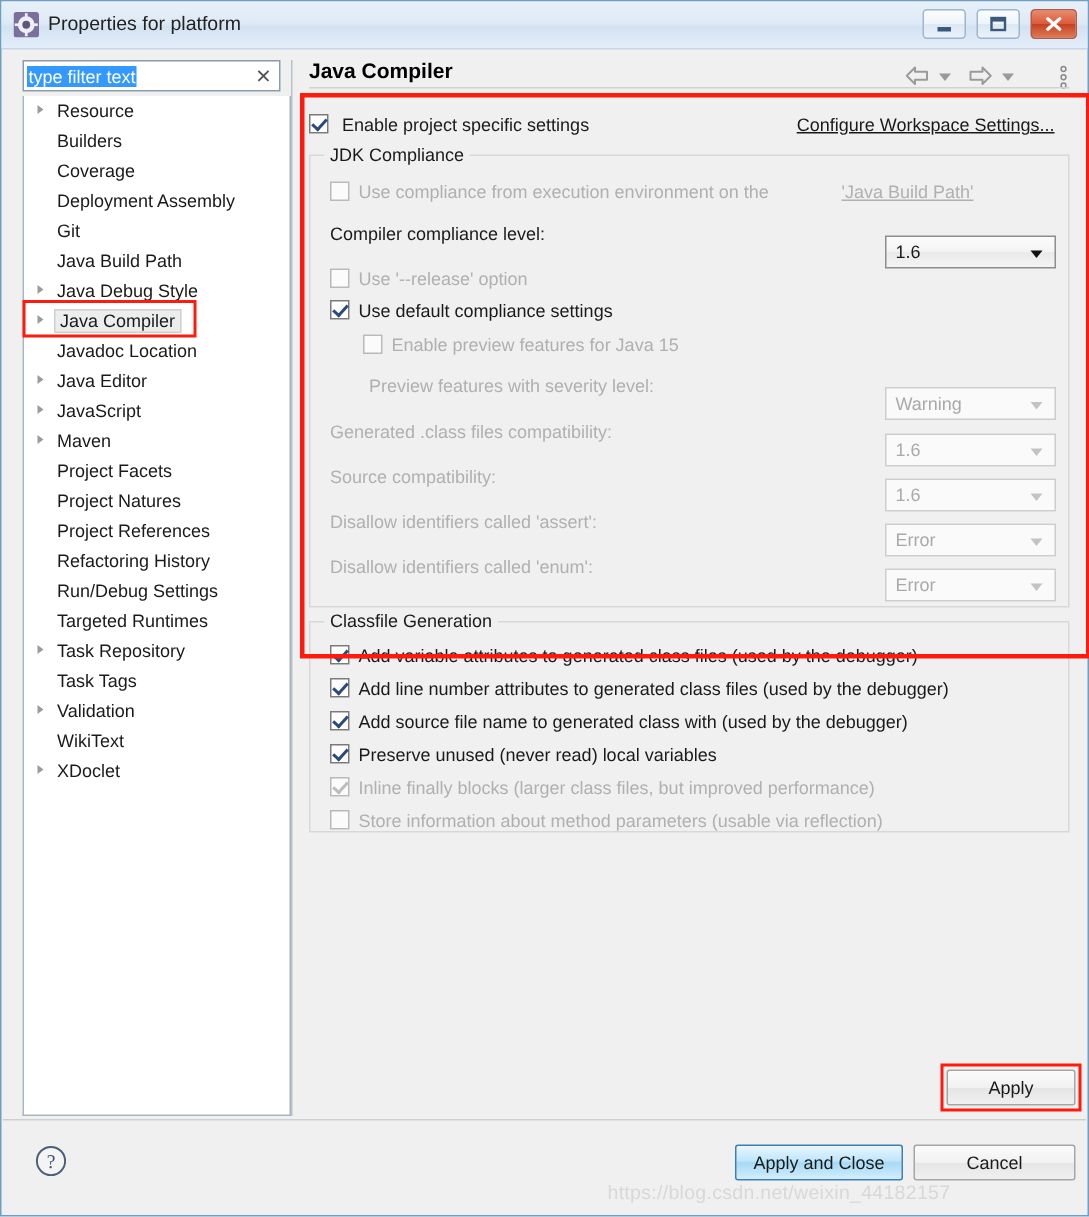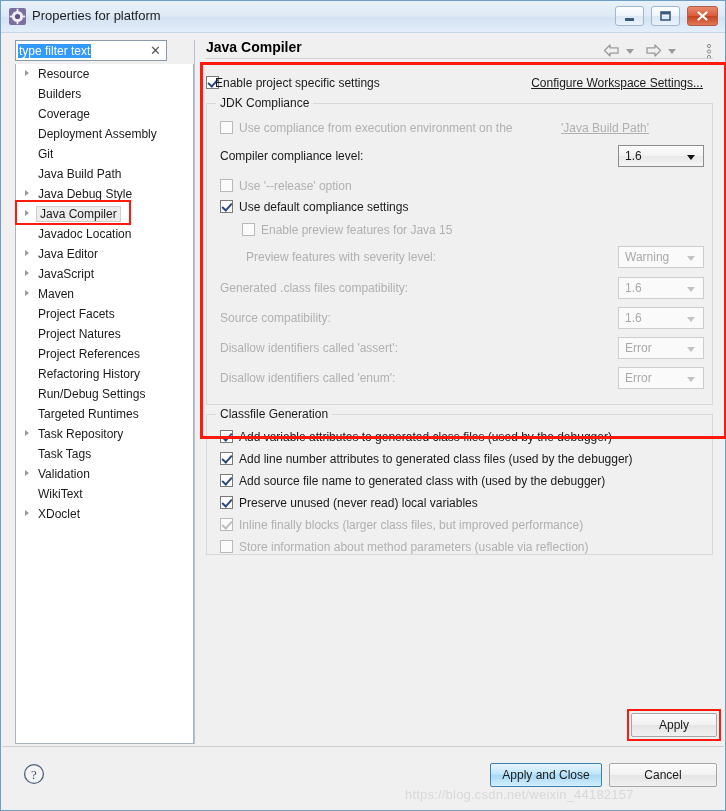--- a/index.html
+++ b/index.html
@@ -41,21 +41,21 @@
   #btn-min { left: 614px; }
   #btn-max { left: 650px; }
   #btn-close {
     left: 686px; width: 31px;
     border: 1px solid #b35b4a;
     background: linear-gradient(to bottom, #e98a6d 0%, #db5a3b 50%, #c6401f 51%, #e07a56 100%);
   }
   .wbtn svg { display:block; margin: 0 auto; }
   
   #filterbox {
-    position: absolute; left: 14px; top: 39px; width: 152px; height: 21px;
+    position: absolute; left: 14px; top: 39px; width: 172px; height: 21px;
     box-sizing: border-box;
     background: #ffffff;
     border: 1px solid #8a9aa8;
   }
   #filter-value {
     position: absolute; left: 2px; top: 3px;
     background: #3399ff; color: #ffffff;
     font-size: 12px; padding: 0 1px;
     white-space: nowrap;
   }
@@ -139,21 +139,21 @@
     content: "";
     position: absolute; left: 3px; top: 0px;
     width: 4px; height: 8px;
     border: solid #2a4a7c;
     border-width: 0 2px 2px 0;
     transform: rotate(42deg);
   }
   .chk.dis { border-color: #b9b9b9; background: #fbfbfb; }
   .chk.dis.on::after { border-color: #bdbdbd; }
   .chk-label {
-    position: absolute; left: 9px; top: 0; line-height: 20px;
+    position: absolute; left: 22px; top: 0; line-height: 20px;
     font-size: 12px; color: #1a1a1a; white-space: nowrap;
   }
   .chk-label.dis { color: #b0b0b0; }
   .lnk {
     color: #1a1a1a; text-decoration: underline;
     cursor: pointer; font-size: 12px;
   }
   .lnk.dis { color: #b0b0b0; }
   
   .groupbox {
@@ -167,22 +167,22 @@
     font-size: 12px; color: #1a1a1a; white-space: nowrap;
   }
   .frow { position: absolute; left: 9px; right: 8px; height: 24px; }
   .frow-label {
     position: absolute; left: 0; top: 0; line-height: 22px;
     font-size: 12px; color: #1a1a1a; white-space: nowrap;
   }
   .frow-label.dis { color: #b0b0b0; }
   .frow-label.ind { left: 30px; }
   .combo {
-    position: absolute; right: 0; top: 0;
-    width: 86px; height: 22px; box-sizing: border-box;
+    position: absolute; right: 0; top: 12px;
+    width: 114px; height: 22px; box-sizing: border-box;
     border: 1px solid #8d8d8d;
     background: linear-gradient(to bottom, #fcfcfc 0%, #f3f3f3 50%, #e9e9e9 51%, #f4f4f4 100%);
   }
   .combo .cval {
     position: absolute; left: 6px; top: 0; line-height: 20px;
     font-size: 12px; color: #1a1a1a;
   }
   .combo .carr {
     position: absolute; right: 8px; top: 9px;
     width: 0; height: 0;

